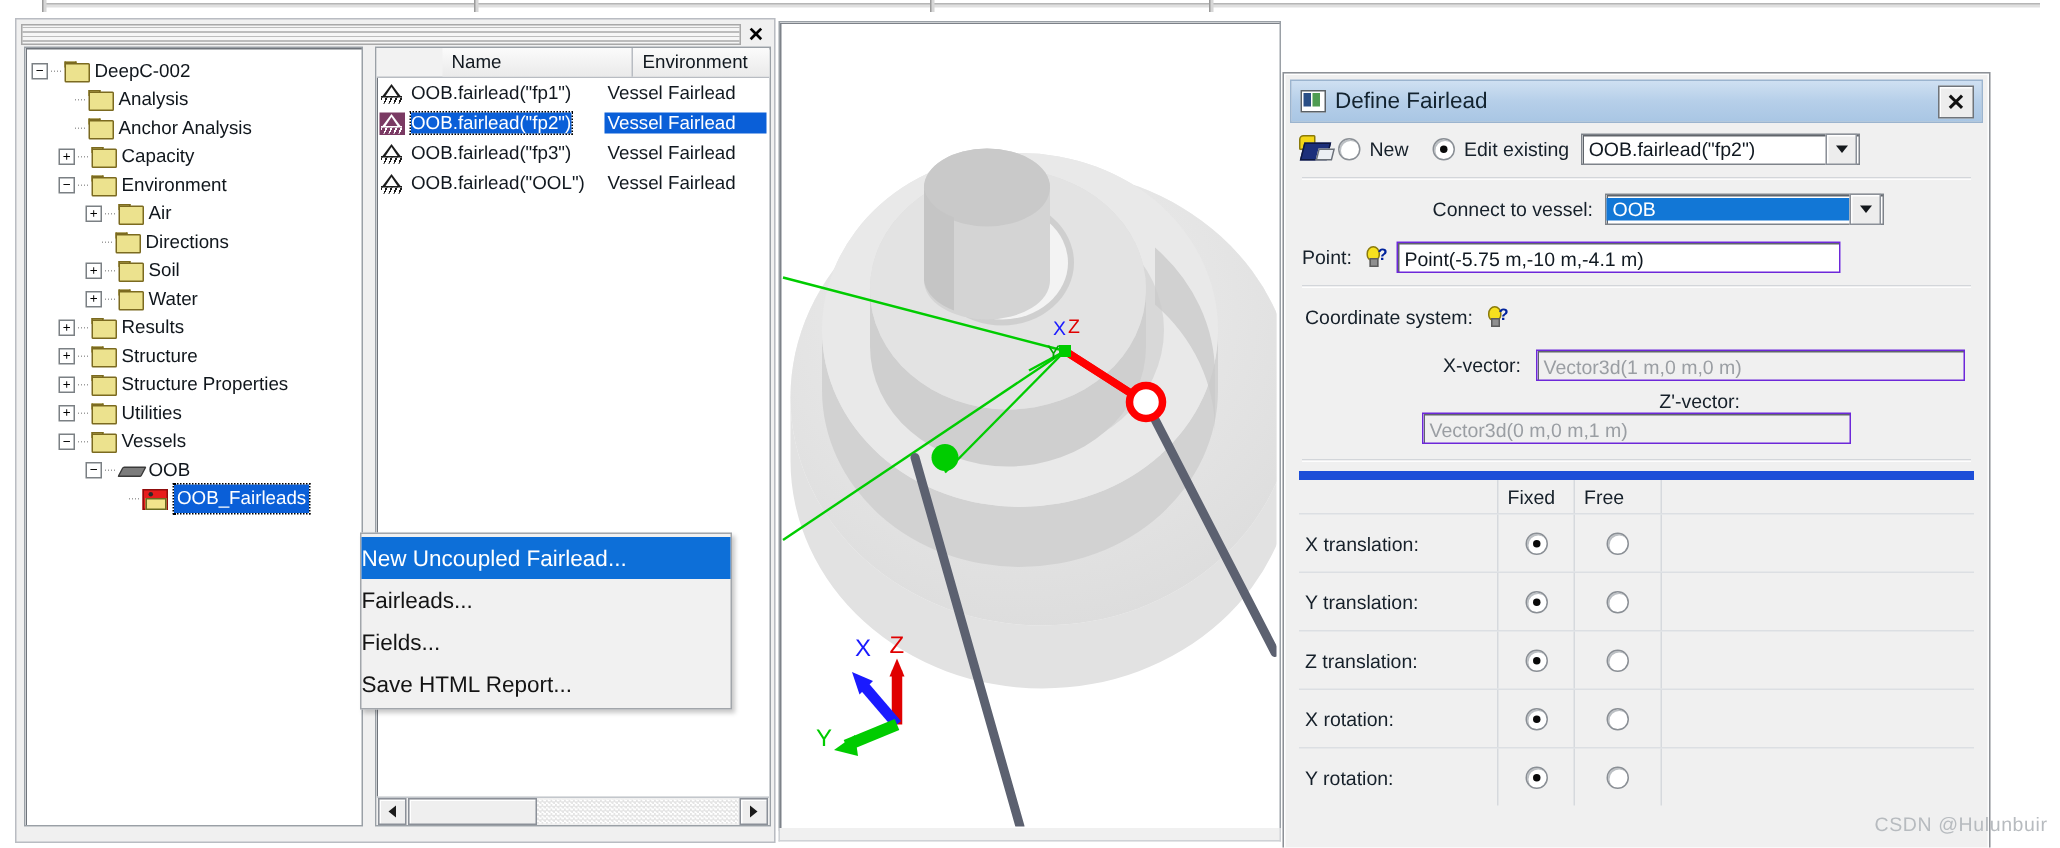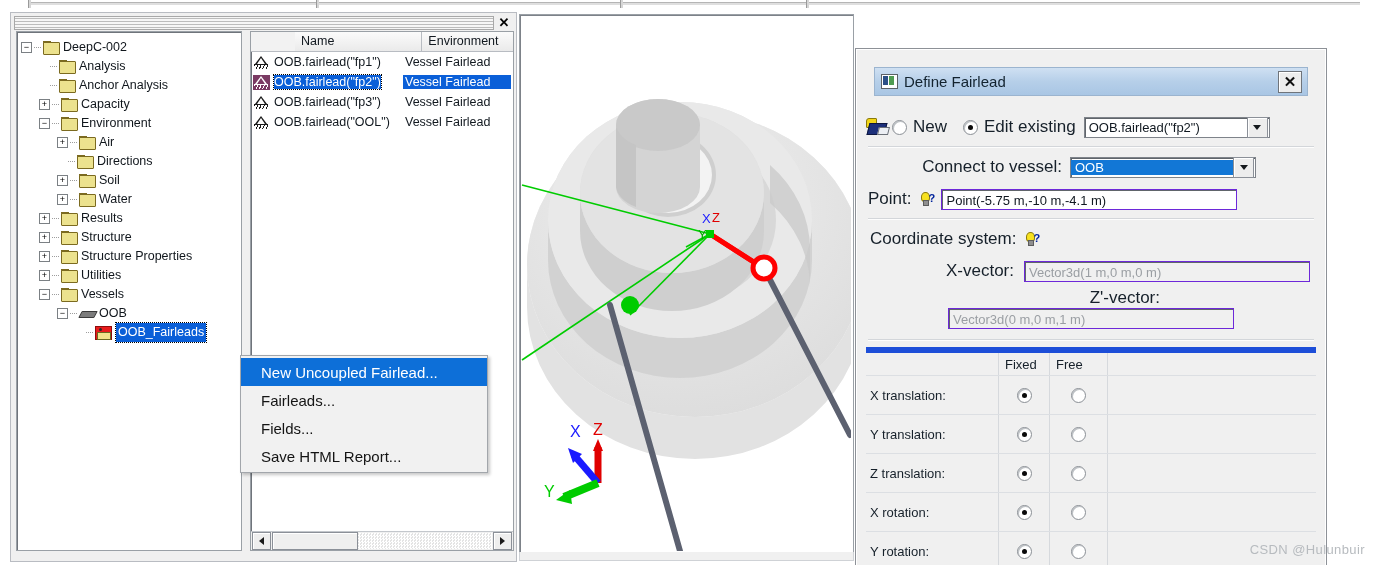--- a/index.html
+++ b/index.html
@@ -137,63 +137,63 @@
   
   #ctxmenu {
     position:absolute; left:240px; top:355px; width:246px;
     background:#f1f1f1; border:1px solid #a2a6ab;
     box-shadow: 2px 2px 3px rgba(0,0,0,0.22);
     padding:2px 0;
     z-index:40;
   }
   .ctx-item {
     height:28px; display:flex; align-items:center;
-    padding-left:20px; font-size:15px; color:#141414; cursor:pointer;
+    font-size:15px; color:#141414; cursor:pointer;
   }
   .ctx-item.hi { background:#0d6fd8; color:#ffffff; }
 
   
   #viewport {
     position:absolute; left:519px; top:14px; width:333px; height:538px;
     background:#ffffff; border:1px solid #9aa0a6;
     box-shadow: inset 1px 1px 0 #7d8289;
     overflow:hidden;
   }
   #vp-bottom { position:absolute; left:519px; top:552px; width:333px; height:8px; background:#f0f0f0; border:1px solid #cfd2d6; border-top:none; }
 
   
   #dialog {
     position:absolute; left:855px; top:48px; width:470px; height:517px;
     background:#f0f0f0; border:1px solid #8d9197;
     box-shadow: 0 0 0 1px #ffffff inset;
     z-index:30;
   }
   #dlg-title {
-    height:27px; margin:18px; display:flex; align-items:center;
+    height:27px; margin:4px; display:flex; align-items:center;
     background: linear-gradient(to bottom,#cfe0f2 0%, #b6cfe9 50%, #a9c6e4 100%);
     border:1px solid #9bb4cf;
   }
   #dlg-title .t-icon {
     width:15px; height:13px; margin:0 6px 0 6px; position:relative; flex:0 0 auto;
     background:#ffffff; border:1px solid #5b6166;
   }
   #dlg-title .t-icon .ti-a { position:absolute; left:1px; top:1px; width:5px; height:9px; background:#2b4f86; }
   #dlg-title .t-icon .ti-b { position:absolute; left:7px; top:1px; width:5px; height:9px; background:#4f9c52; }
   #dlg-title .t-text { font-size:15px; color:#13232f; flex:1; }
   #dlg-close {
     width:22px; height:20px; margin-right:5px; background:#ededed;
     border:1px solid #6f747a; box-shadow: inset 1px 1px 0 #ffffff;
     display:flex; align-items:center; justify-content:center;
     font: bold 15px "Liberation Sans", sans-serif; color:#111; cursor:pointer;
   }
   .dlg-body { padding:0 10px; }
   .hr { height:0; border-top:1px solid #d3d6da; border-bottom:1px solid #fdfdfd; margin:6px 2px; }
 
   .row { display:flex; align-items:center; min-height:26px; }
-  .lbl { font-size:17px; color:#16202a; }
+  .lbl { font-size:13px; color:#16202a; }
   .radio {
     width:13px; height:13px; border-radius:50%;
     border:1px solid #8a8f95; background:#ffffff;
     box-shadow: inset 1px 1px 0 #bcc0c4;
     display:inline-flex; align-items:center; justify-content:center;
     flex:0 0 auto; cursor:pointer;
   }
   .radio.on::after { content:""; width:5px; height:5px; border-radius:50%; background:#0a0a0a; }
   .combo {
     height:21px; background:#ffffff; border:1px solid #7e838a;

